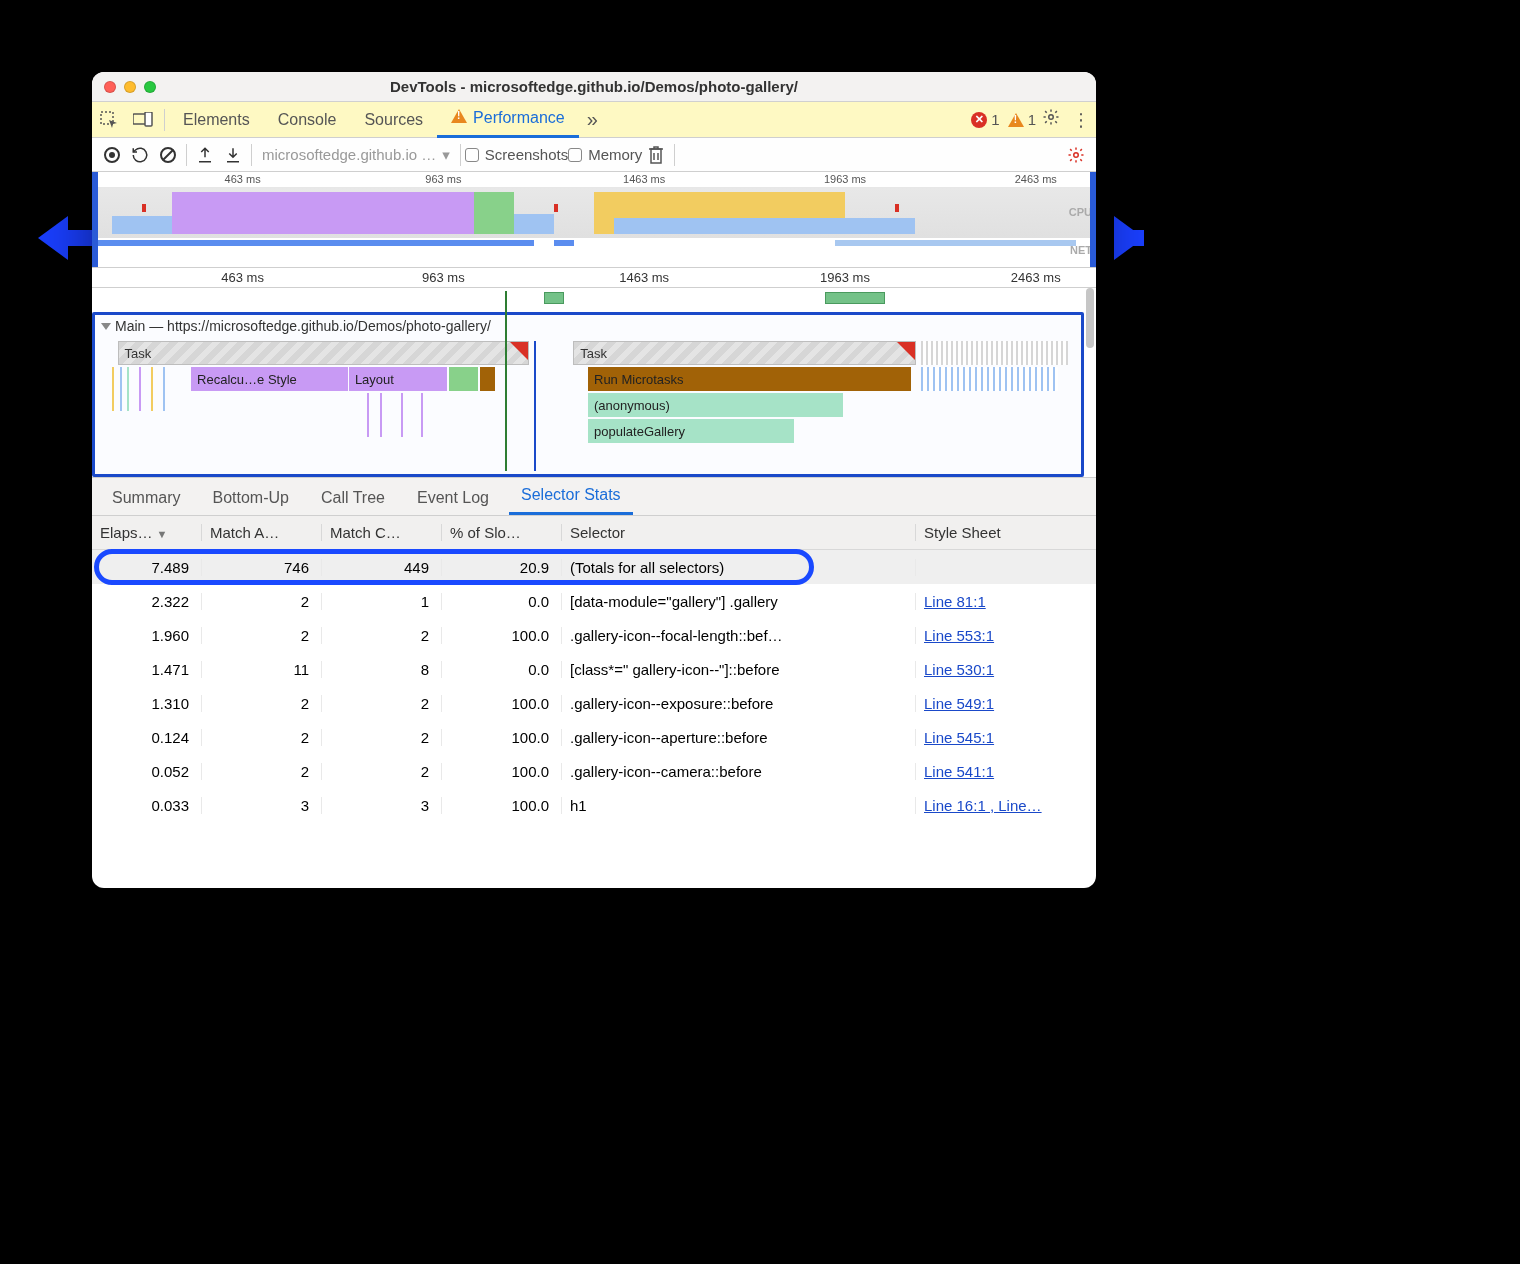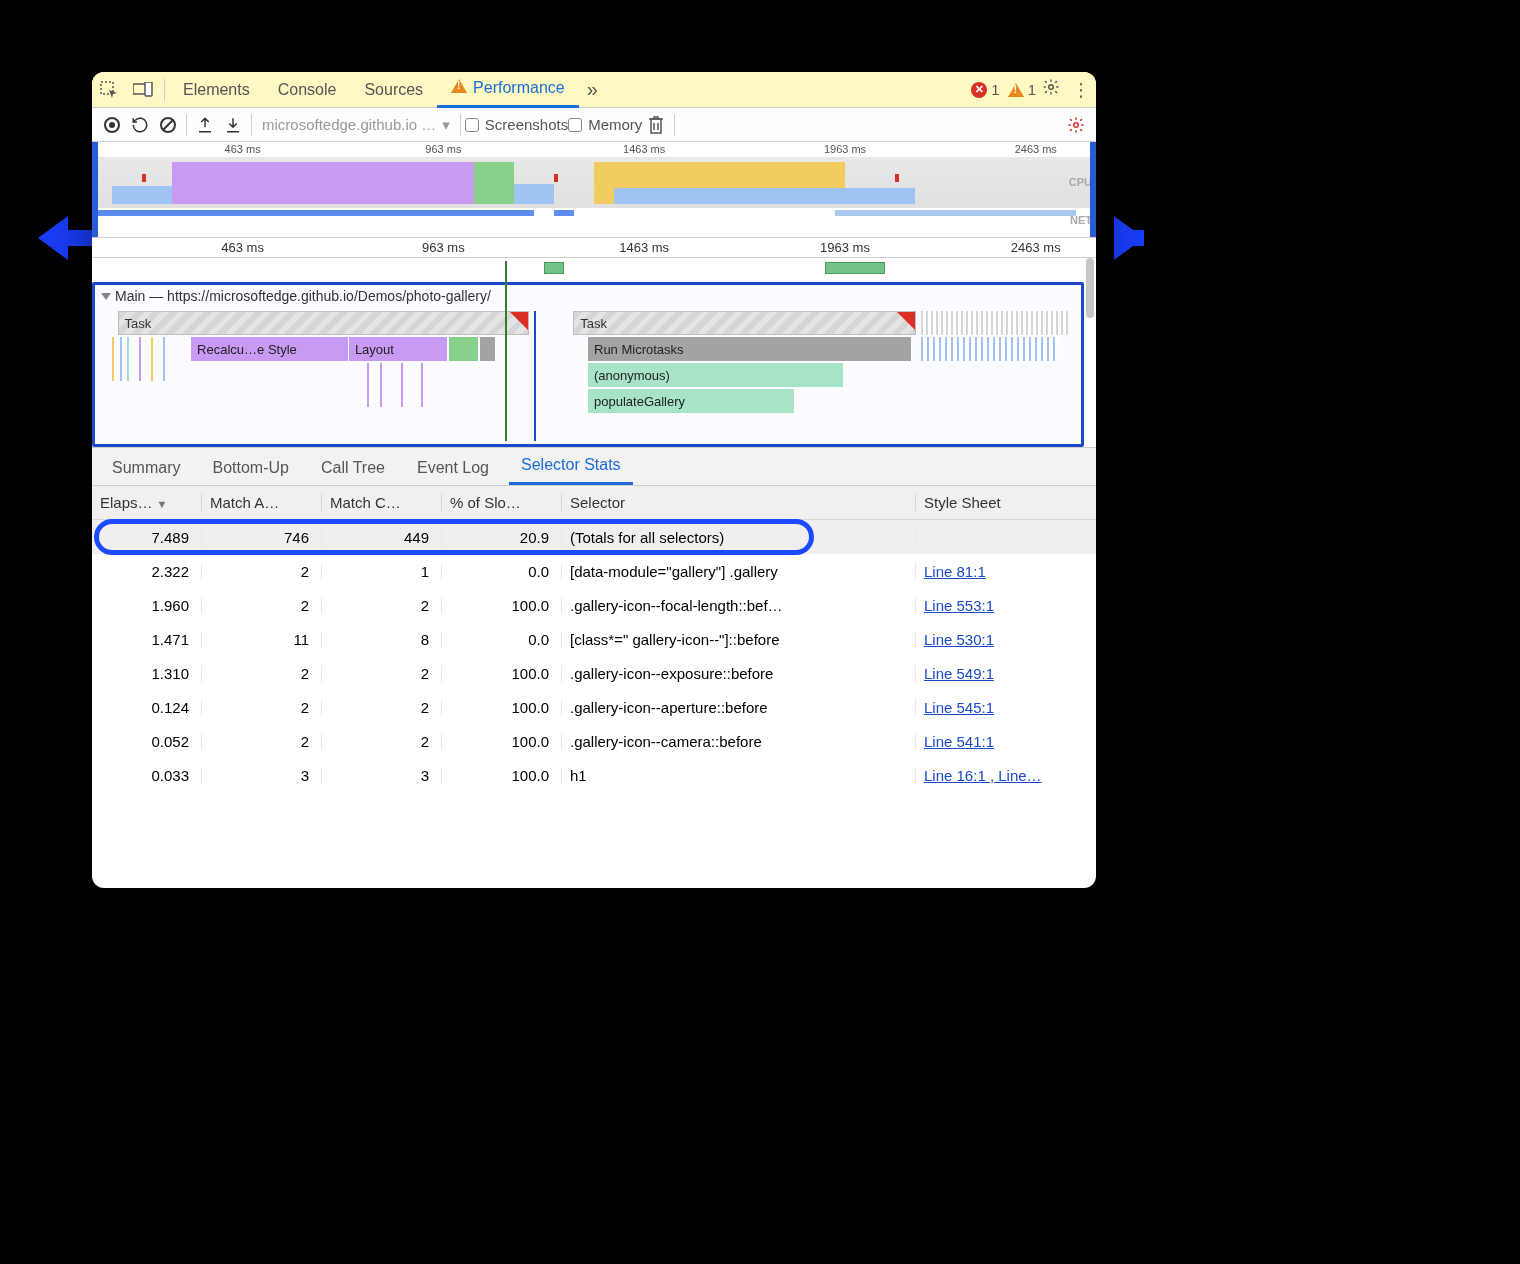--- a/index.html
+++ b/index.html
@@ -151,21 +151,21 @@
   .main-selection {
     position:absolute; left:0; right:12px; top:24px; bottom:0;
     border:3px solid #1a49c9; border-radius:2px;
     background: rgba(230,238,255,.15);
   }
   .main-header { height:22px; display:flex; align-items:center; font-size:14px; color:#333; }
   .flame { position:absolute; left:3px; right:3px; top:26px; bottom:3px; }
   .task { position:absolute; height:24px; background: repeating-linear-gradient(135deg,#d6d6d6 0 6px,#e4e4e4 6px 12px); border:1px solid #bdbdbd; font-size:13px; color:#333; padding-left:6px; display:flex; align-items:center; overflow:hidden;}
   .task .reddiag { position:absolute; right:0; top:0; width:0;height:0;border-top:18px solid #d93025;border-left:18px solid transparent;}
   .seg { position:absolute; height:24px; font-size:13px; color:#222; padding-left:6px; display:flex; align-items:center; overflow:hidden; white-space:nowrap; }
-  .seg.purple{background:#c89af4;} .seg.yellow{background:#a3a3a3;} .seg.mint{background:#a6e3c7;} .seg.green{background:#88d18a;}
+  .seg.purple{background:#c89af4;} .seg.yellow{background:#a16207;} .seg.mint{background:#a6e3c7;} .seg.green{background:#88d18a;}
   .hair { position:absolute; top:0; bottom:0; width:2px; }
   .hair.blue { background:#1a49c9; }
   .hair.green { background:#2e7d32; }
   .stripes { position:absolute; height:44px; }
   .stripes .s { position:absolute; top:0; bottom:0; width:2px; }
 
   
   .detail-tabs {
     height: 38px; border-bottom:1px solid #cfcfcf; display:flex; align-items:flex-end;
     background:#f3f2f1; font-size:16px; color:#555; padding:0 8px; gap:8px;
@@ -211,20 +211,28 @@
   .arrow.right::after{ left:-30px; }
 </style>
 </head>
 <body>
 
 <div class="arrow left"></div>
 <div class="arrow right"></div>
 
 <div class="window">
 
+  <div class="titlebar">
+    <div class="traffic">
+      <div class="dot red"></div>
+      <div class="dot yellow"></div>
+      <div class="dot green"></div>
+    </div>
+    <div class="titletext">DevTools - microsoftedge.github.io/Demos/photo-gallery/</div>
+  </div>
 
   <div class="tabstrip">
     <div class="tool-icon">
       <svg width="18" height="18" viewBox="0 0 18 18">
           <rect x="1" y="1" width="12" height="12" fill="none" stroke="#555" stroke-width="1.5" stroke-dasharray="2 2"></rect>
           <path d="M9 9 L17 12 L13 13 L12 17 Z" fill="#555"></path>
         </svg>
     </div>
     <div class="tool-icon">
       <svg width="20" height="16" viewBox="0 0 20 16">

